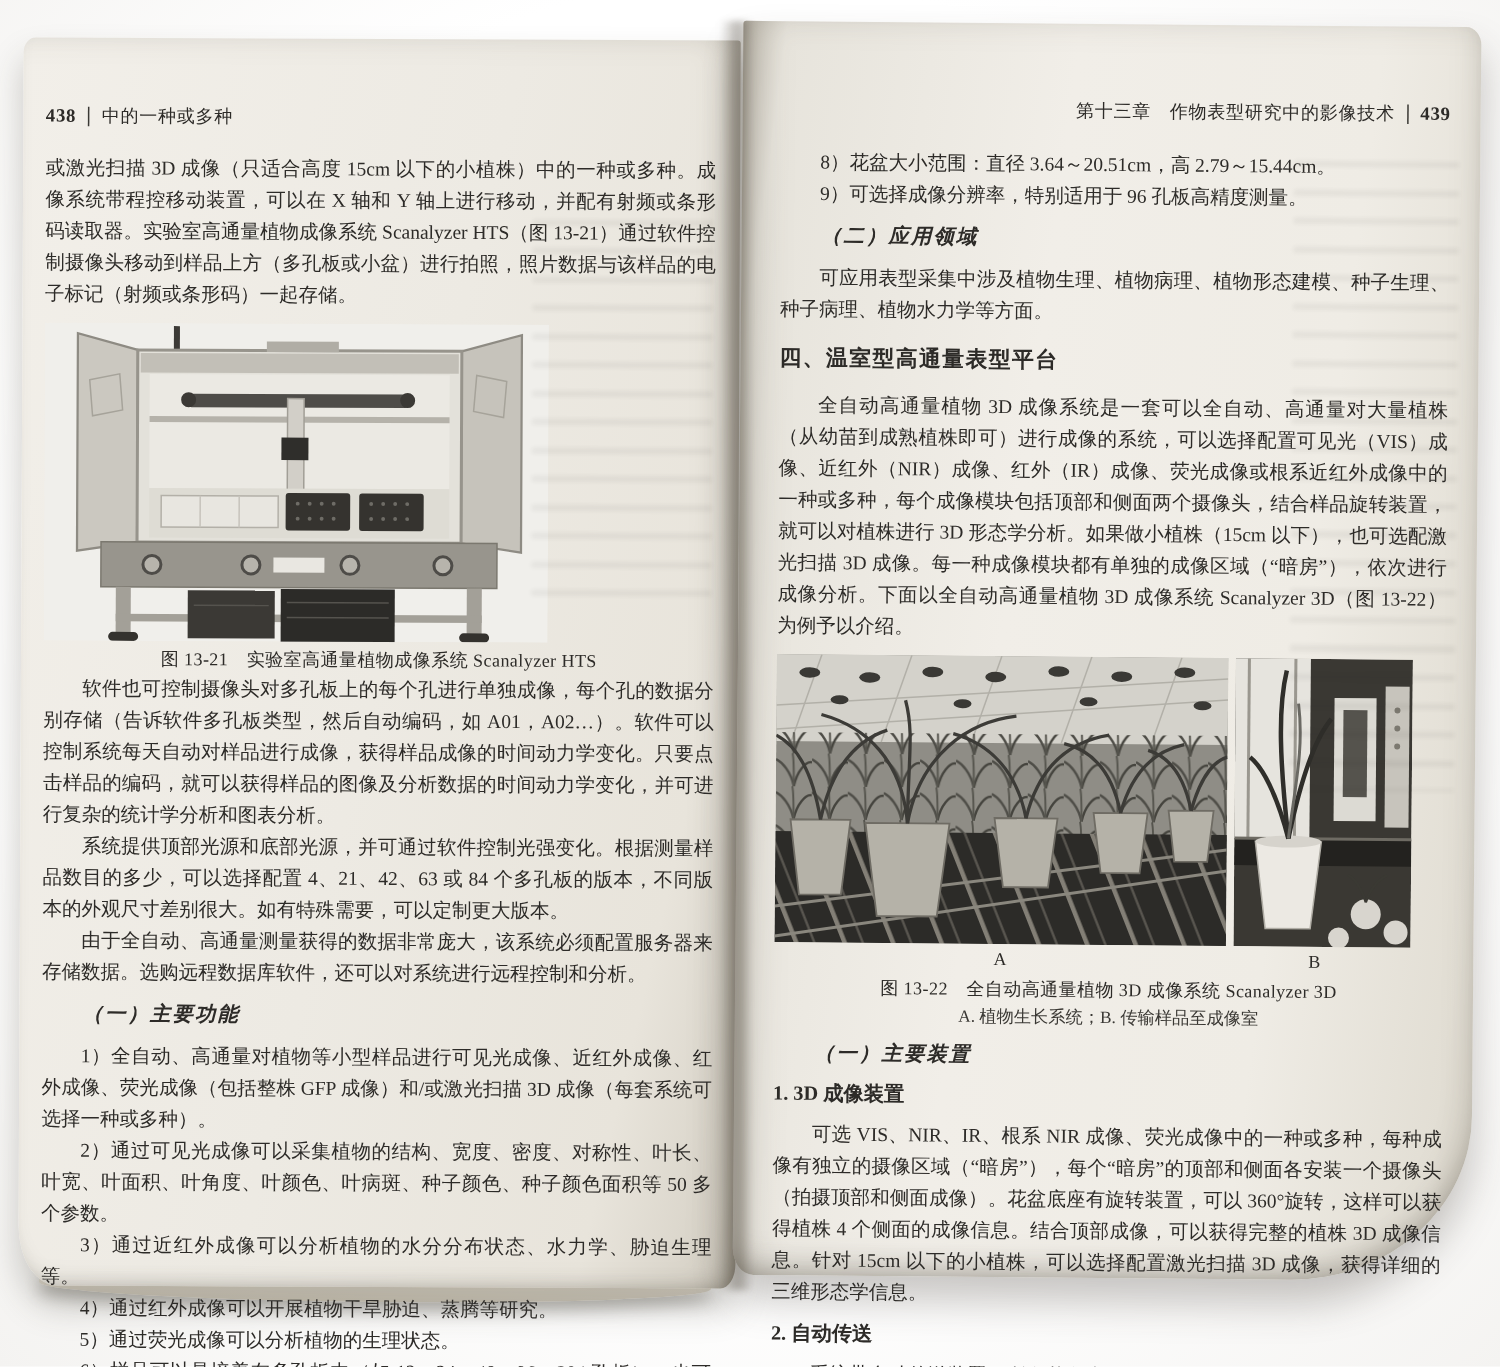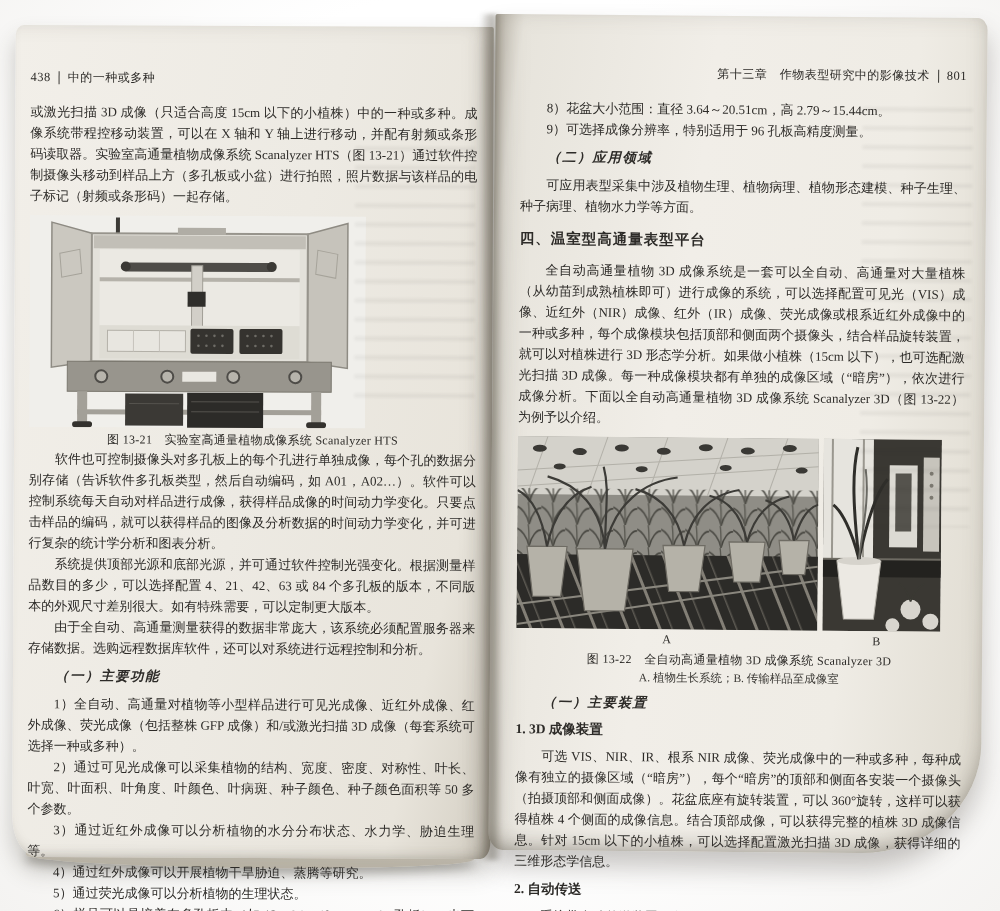--- a/index.html
+++ b/index.html
@@ -41,21 +41,21 @@
     background:repeating-linear-gradient(180deg,#23211e 0 4px,transparent 4px 19px); }
 
   .inner-l { padding:44px 16px 0 15px; }
   .inner-r { padding:50px 20px 0 26px; }
 
   
   .hdr { display:flex; align-items:center; font-size:12px; letter-spacing:.5px; }
   .hdr-l { margin-bottom:15px; }
   .hdr-r { justify-content:flex-end; margin-bottom:16px; }
   .hdr .bar { width:1px; height:13px; background:#3a3834; margin:0 8px; }
-  .hdr .num { font-weight:400; font-size:12.5px; }
+  .hdr .num { font-weight:700; font-size:12.5px; }
   .body-p { font-size:13px; line-height:21px; text-align:justify; }
   .ind { text-indent:2em; }
   .kai-head { font-size:13.5px; font-weight:700; font-style:italic;
     letter-spacing:1.5px; text-indent:2em; margin:9px 0 8px; }
   .sec-head { font-size:14.5px; font-weight:700; letter-spacing:1px; margin:13px 0 11px; }
   .sub-head { font-size:13.5px; font-weight:700; margin:9px 0 7px; }
   .fig { margin:9px auto 0; text-align:center; }
   .fig-caption { font-size:12px; text-align:center; margin-top:4px; letter-spacing:.3px; }
   .fig-subcaption { font-size:11.5px; text-align:center; margin-top:2px; color:#3a3834; }
   .fig22-row { display:flex; gap:5px; margin-top:8px; }
@@ -183,21 +183,21 @@
 
   </div>
 </div>
 
 <div class="page page-right">
   <div class="ghost" style="right:14px;top:90px;width:110px;height:420px;"></div>
   <div class="inner-r">
     <div class="hdr hdr-r">
       <span>第十三章　作物表型研究中的影像技术</span>
       <span class="bar"></span>
-      <span class="num">801</span>
+      <span class="num">439</span>
     </div>
 
     <p class="body-p ind">8）花盆大小范围：直径 3.64～20.51cm，高 2.79～15.44cm。</p>
     <p class="body-p ind">9）可选择成像分辨率，特别适用于 96 孔板高精度测量。</p>
 
     <div class="kai-head">（二）应用领域</div>
     <p class="body-p ind">可应用表型采集中涉及植物生理、植物病理、植物形态建模、种子生理、种子病理、植物水力学等方面。</p>
 
     <div class="sec-head">四、温室型高通量表型平台</div>
     <p class="body-p ind">全自动高通量植物 3D 成像系统是一套可以全自动、高通量对大量植株（从幼苗到成熟植株即可）进行成像的系统，可以选择配置可见光（VIS）成像、近红外（NIR）成像、红外（IR）成像、荧光成像或根系近红外成像中的一种或多种，每个成像模块包括顶部和侧面两个摄像头，结合样品旋转装置，就可以对植株进行 3D 形态学分析。如果做小植株（15cm 以下），也可选配激光扫描 3D 成像。每一种成像模块都有单独的成像区域（“暗房”），依次进行成像分析。下面以全自动高通量植物 3D 成像系统 Scanalyzer 3D（图 13-22）为例予以介绍。</p>

